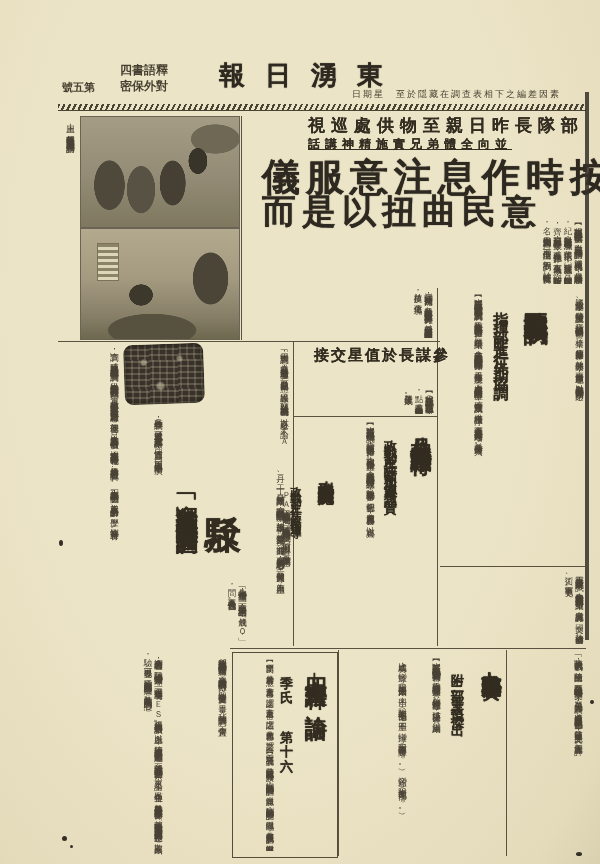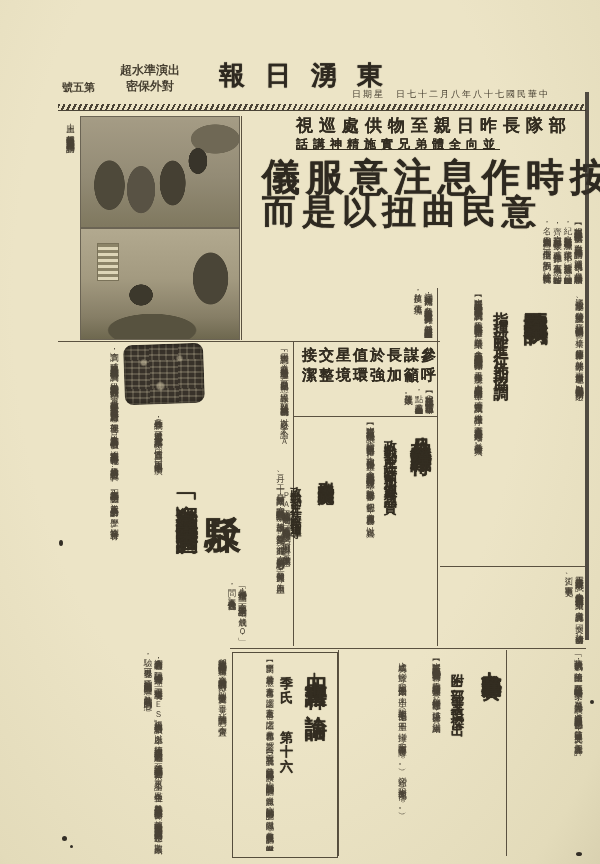--- a/index.html
+++ b/index.html
@@ -4,41 +4,41 @@
 <style>
   html,body{margin:0;padding:0;}
   body{background:#b9b3a2;font-family:"Liberation Serif", serif;}
   #page{position:relative;width:600px;height:864px;margin:0 auto;overflow:hidden;
         background:radial-gradient(ellipse at 45% 35%, #ece4c6 55%, #e3dbba 90%, #d9d1b0 100%);
         color:#463f31;}
   .abs{position:absolute;}
   .v{writing-mode:vertical-rl;}
   .bodytext{font-size:8.5px;line-height:10.5px;letter-spacing:.5px;color:#4a4336;
             overflow:hidden;text-align:justify;}
-  .kicker{font-weight:bold;color:#332d21;white-space:nowrap;text-shadow:0 0 .5px currentColor;}
+  .kicker{font-weight:bold;color:#332d21;white-space:nowrap;text-shadow:0 0 .5px currentColor;margin-left:12px;}
   .bighead{font-weight:900;color:#2e2920;white-space:nowrap;text-shadow:0 0 1px currentColor;}
   .vhead{font-weight:bold;color:#332d21;text-shadow:0 0 .8px currentColor;overflow:hidden;}
   .rule-h{background:#5a5140;height:1px;}
   .rule-v{background:#5a5140;width:1px;}
   .wavy{background:repeating-linear-gradient(115deg,#4a4336 0 2px,transparent 2px 5px);
         border-bottom:1px solid #4a4336;}
   .photo{border:1px solid #6b6454;}
   .speck{border-radius:50%;background:#332e26;}
 </style>
 </head>
 <body>
 <div id="page">
 
 <div class="abs" style="left:62px;top:80px;font-size:11px;font-weight:bold;">號五第</div>
 <div class="abs" style="left:120px;top:62px;font-size:12px;font-weight:bold;line-height:16px;text-align:center;">
-  <div>超水準演出</div>
+  <div>四書語釋</div>
   <div>密保外對</div>
 </div>
 <div class="abs bighead" style="left:196px;top:58px;font-size:26px;letter-spacing:20px;margin-left:23px;">報日湧東</div>
-<div class="abs" style="left:352px;top:88px;font-size:9px;letter-spacing:2px;white-space:nowrap;">日期星　日七十二月八年八十七國民華中</div>
+<div class="abs" style="left:352px;top:88px;font-size:9px;letter-spacing:2px;white-space:nowrap;">日期星　至於隱藏在調查表相下之編差因素</div>
 <div class="abs wavy" style="left:58px;top:104px;width:528px;height:6px;"></div>
 
 <div class="abs kicker" style="left:296px;top:114px;font-size:17px;letter-spacing:6px;">視巡處供物至親日昨長隊部</div>
 <div class="abs kicker" style="left:296px;top:136px;font-size:12px;letter-spacing:5px;text-decoration:underline;">話講神精施實兄弟體全向並</div>
 <div class="abs bighead" style="left:262px;top:152px;font-size:38px;letter-spacing:6px;">儀服意注息作時按</div>
 <div class="abs bighead" style="left:262px;top:189px;font-size:34px;letter-spacing:6px;">而是以扭曲民意</div>
 <div class="abs v bodytext" style="left:246px;top:220px;width:338px;height:64px;">【本報訊】部隊長於昨日上午至物供處，對該處弟兄實施精神講話，並巡視環境內務。部隊長於精神講話中，指示弟兄們應重視軍紀，對於服裝儀容及環境整潔，作了以下指示：㈠注意服裝儀容，按規定時間理髮，服裝保持整齊，切記不可只穿鞋不穿襪子，或在白天穿拖鞋，有失軍人儀態。㈡按時間正常作息，早晚點名，亮光目測全員到齊，不可假借理由，無故不到，幹部應確實執行。</div>
 <div class="abs v bodytext" style="left:246px;top:287px;width:188px;height:51px;">㈢保持環境內外整潔，各單位除按規定分區分段清理草叢雜皮外，並自營舍四週開始向外圍區域完全清理整齊，並種植草皮，美化環境。</div>
 <div class="abs v bodytext" style="left:554px;top:292px;width:31px;height:268px;">巡視了該部寢室、辦公室等設施後，指示該部幹部將破損的門窗、桌椅、床架等儘速整修，並將休閒室、圖書室加以整理，以供弟兄們有正當休閒活動之用。</div>
 
@@ -86,21 +86,20 @@
 <div class="abs v bodytext" style="left:250px;top:486px;width:42px;height:156px;">ＰＡ透過索拉茲所作「臺灣前途」，或民進黨所作「臺灣主權獨立」調查，明顯可以看出，至少暴露以下問題。</div>
 <div class="abs v bodytext" style="left:206px;top:582px;width:42px;height:62px;">化為「臺灣主權獨立」，而「主權」等詞意並不明確，倘成「ＮＯ」，更缺乏澄清空間，樣本不具普遍代表性。</div>
 <div class="abs v bodytext" style="left:60px;top:346px;width:60px;height:296px;">調查」，或陳水扁以吳梓玲為人頭所進行的「臺灣調查」，從民意調查學理的有關原理原則觀察，毋寧是一種假藉「科學方式」之名而行「強姦民意」之實的政治惡行。就學理而言，民意調查是否具有參考的價值，端視調查過程與方法是否科學化，受訪者的態度是否誠實……上列調查無一不帶密切關係，並未再就受訪者的年齡、學歷、性別等背景分析。</div>
 <div class="abs v bodytext" style="left:124px;top:412px;width:40px;height:230px;">在吳梓玲調查中，便可以發現有百分之六十六點七諸多樣本，同質性過高，因而出現的「超水準演出」。</div>
 <div class="abs v vhead" style="left:203px;top:487px;width:44px;height:90px;font-size:36px;">駁斥</div>
 <div class="abs v vhead" style="left:168px;top:486px;width:34px;height:372px;font-size:22px;letter-spacing:2px;">「台獨」有數無據偏離事實的調查</div>
 <div class="abs v bodytext" style="left:60px;top:652px;width:104px;height:204px;">調查之公布的過程，驗七諸項臺灣智庫「獨立」、「主權獨立」等項均有「ＹＥＳ」主張極為相近的解讀。以上所舉，均述兩項調查中相互矛盾的大體編差，至於隱藏在調查表相下之編差因素，更不足論。在民主社會中，尊重民意是任何政治團體的基本要件；然而「臺獨」團體與人士卻意圖擴大其顛倒的「民意基礎」，欺蔽國人。以「民意調查」的學理與原則檢驗，更可以發覺，這種刻意製造出來的「民意基礎」，使其具有欺罔國民的心態。</div>
 <div class="abs v bodytext" style="left:206px;top:652px;width:22px;height:204px;">卻宣稱此次調查已為臺獨奠定「民意基礎」，單憑偏離的調查目的與方法，即缺乏事實依據，畢竟，偏離的調查，不實宣傳。</div>
 
 <div class="abs kicker" style="left:302px;top:346px;font-size:15px;letter-spacing:2px;">接交星值於長謀參</div>
-<div class="abs kicker" style="left:302px;top:366px;font-size:15px;letter-spacing:2px;">潔整境環強加籲呼</div>
 <div class="abs v bodytext" style="left:297px;top:388px;width:138px;height:26px;">【本報訊】參謀長昨（二十六）日主持防區值星交接，指示近期工作執行重點，並要求各部隊注重環境整潔，落實各單位工作成效。</div>
 
 <div class="abs v vhead" style="left:402px;top:420px;width:33px;height:242px;font-size:21px;letter-spacing:2px;">八月份供配會議昨舉行</div>
 <div class="abs v vhead" style="left:379px;top:430px;width:20px;height:230px;font-size:13px;letter-spacing:5px;">政戰部主任呼籲加強服務品質</div>
 <div class="abs v bodytext" style="left:340px;top:420px;width:36px;height:224px;">【本報訊】指揮部八月份供配會議，昨日假軍官俱樂部舉行，由政戰部主任親自主持。會議中主任指示各項補給勤務與建設性意見，並盼取得聯繫參考，密切配合，充分運用各服務台，以惠官兵。</div>
 
 <div class="abs v vhead" style="left:304px;top:468px;width:32px;height:162px;font-size:16px;letter-spacing:1px;">小型康樂昨繼續實施</div>
 <div class="abs v vhead" style="left:287px;top:478px;width:16px;height:152px;font-size:11px;letter-spacing:5px;">政戰部主任蒞臨指導</div>
 <div class="abs v bodytext" style="left:268px;top:468px;width:18px;height:176px;">月二、十二、廿二日三天期間限，有關服務處訂購驗收辦法，應加強改善，建立完整制度，方能有成。現各單位所花的心思過少，而幹部督導欠周，應為主因。</div>
 

